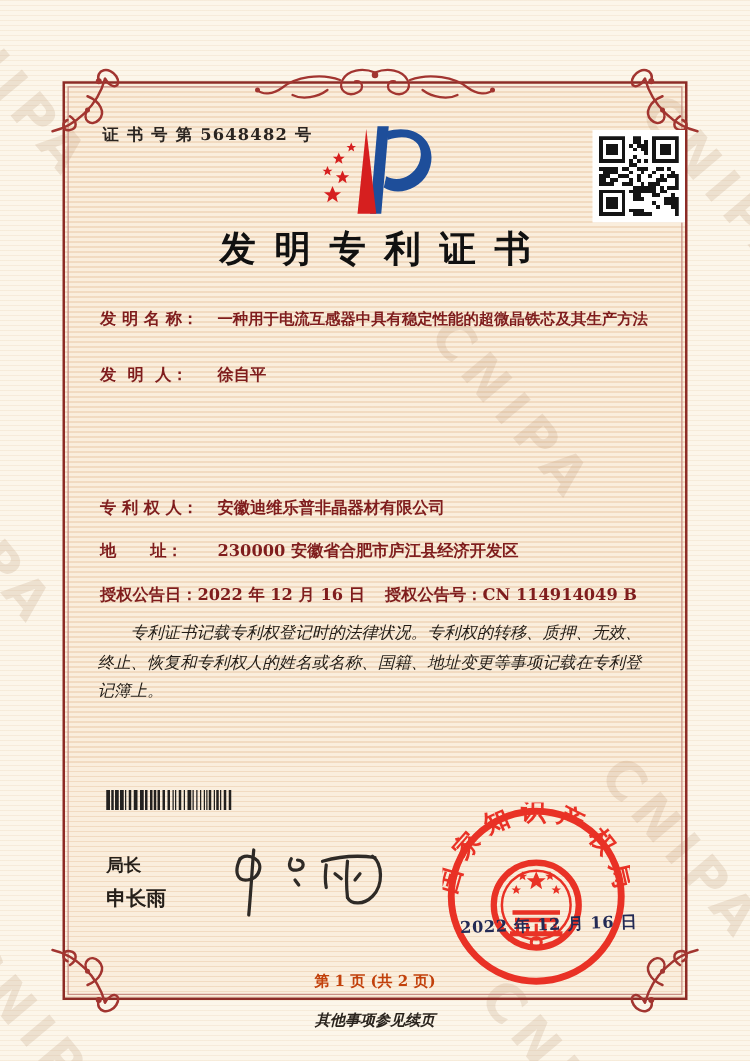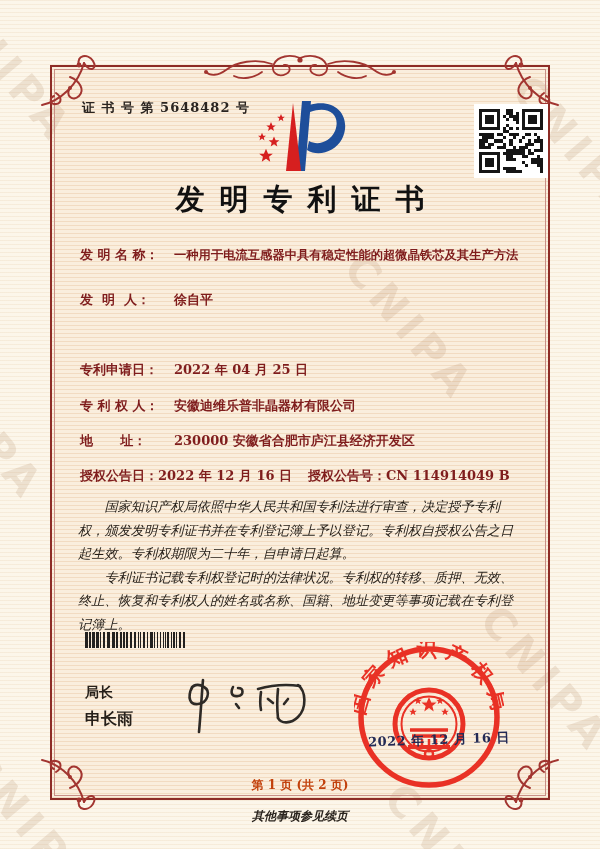--- a/index.html
+++ b/index.html
@@ -179,36 +179,32 @@
     </div>
 
     <div class="title">发明专利证书</div>
 
     <div class="field-row row-0">
       <span class="field-label">发 明 名 称：</span><span class="field-value fv-small">一种用于电流互感器中具有稳定性能的超微晶铁芯及其生产方法</span>
     </div>
     <div class="field-row row-1">
       <span class="field-label">发  明  人：</span><span class="field-value">徐自平</span>
     </div>
-    <div class="field-row row-3">
-      <span class="field-label">专利申请日：</span><span class="field-value">2022 年 04 月 25 日</span>
-    </div>
     <div class="field-row row-4">
       <span class="field-label">专 利 权 人：</span><span class="field-value">安徽迪维乐普非晶器材有限公司</span>
     </div>
     <div class="field-row row-5">
       <span class="field-label">地      址：</span><span class="field-value">230000 安徽省合肥市庐江县经济开发区</span>
     </div>
     <div class="field-row row-6">
       <span><span class="field-label" style="min-width:0;">授权公告日：</span><span class="field-value">2022 年 12 月 16 日</span></span>
       <span class="pair-right"><span class="field-label" style="min-width:0;">授权公告号：</span><span class="field-value">CN 114914049 B</span></span>
     </div>
 
     <div class="paras">
-      <p>国家知识产权局依照中华人民共和国专利法进行审查，决定授予专利权，颁发发明专利证书并在专利登记簿上予以登记。专利权自授权公告之日起生效。专利权期限为二十年，自申请日起算。</p>
       <p>专利证书记载专利权登记时的法律状况。专利权的转移、质押、无效、终止、恢复和专利权人的姓名或名称、国籍、地址变更等事项记载在专利登记簿上。</p>
     </div>
 
     <div class="barcode" id="barcode">
         <i style="width: 3px;"></i>
         <s style="width: 1px;"></s>
         <i style="width: 2px;"></i>
         <s style="width: 1px;"></s>
         <i style="width: 3px;"></i>
         <s style="width: 1px;"></s>

